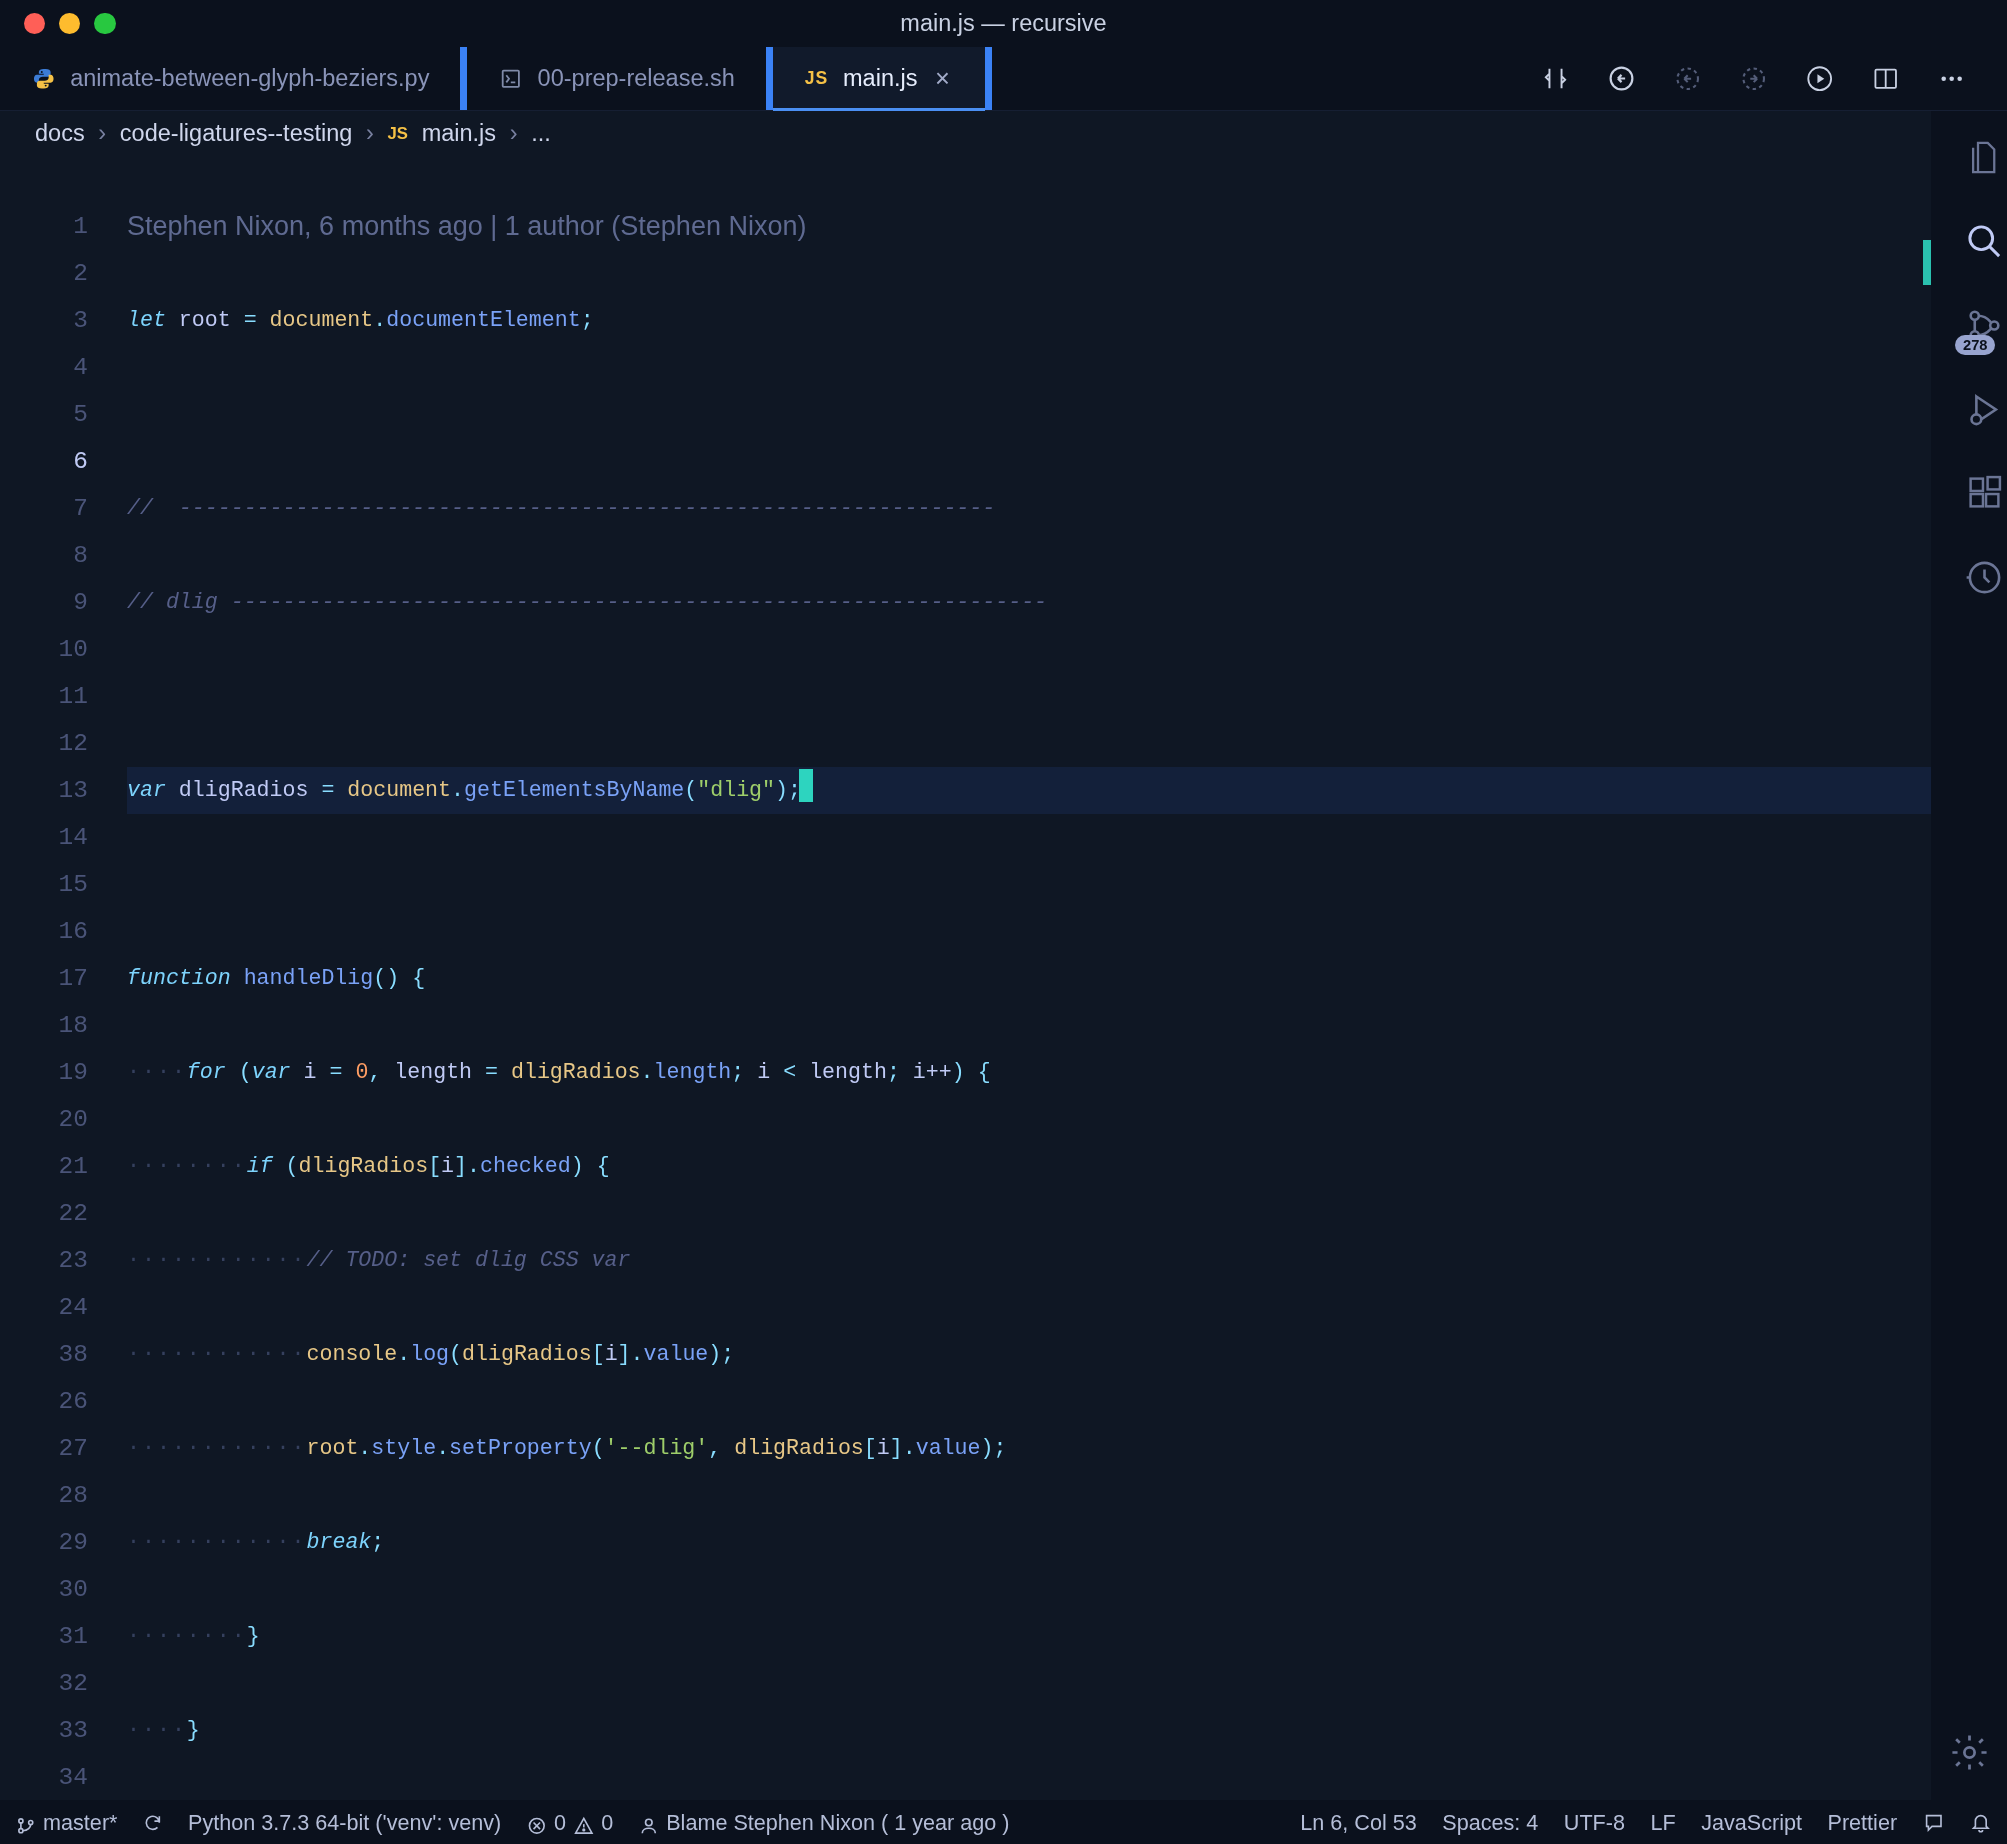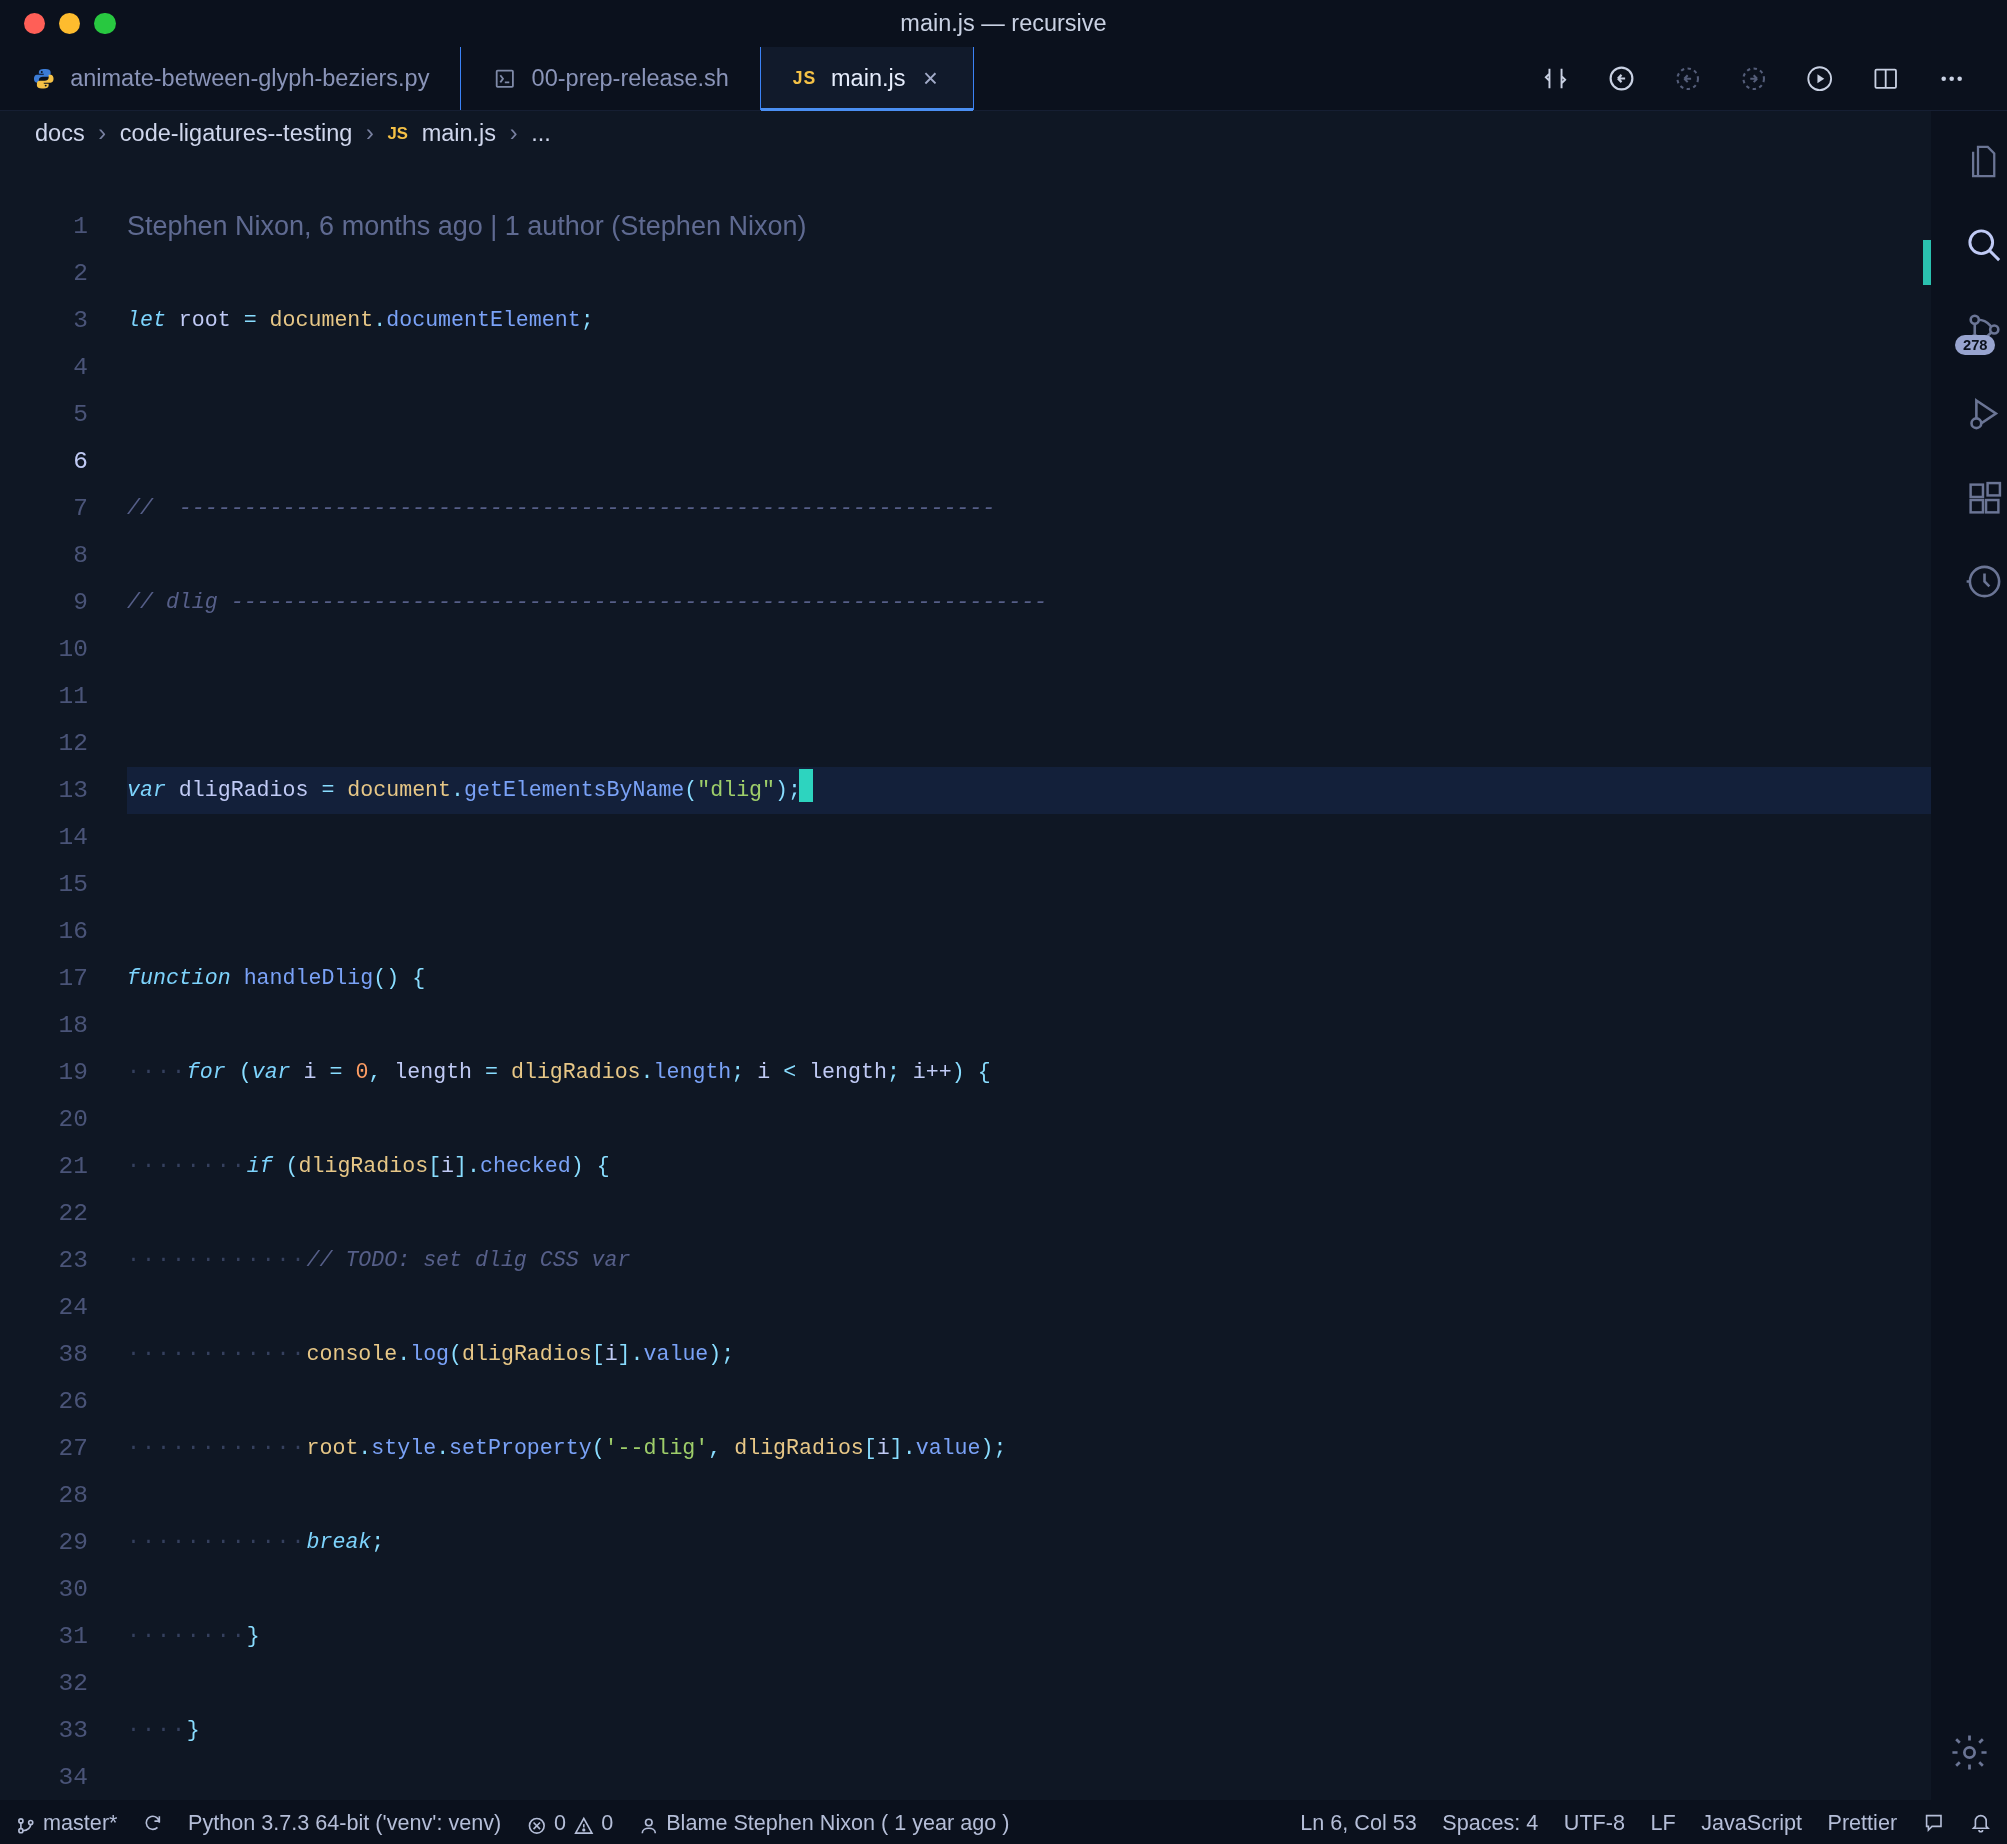--- a/index.html
+++ b/index.html
@@ -41,21 +41,21 @@
   display: flex;
   align-items: stretch;
   border-bottom: 1px solid #161f33;
 }
 .tab {
   display: flex; align-items: center; gap: 13.7px;
   padding: 0 31px;
   color: #8a94b8;
   font-family: -apple-system, BlinkMacSystemFont, 'Segoe UI', sans-serif;
   font-size: 23.5px;
-  border-right: 1px solid #3b82f6;
+  border-right: 7px solid #3b82f6;
   position: relative;
   cursor: pointer;
 }
 .tab.active {
   background: #111a2b;
   color: #e6edfd;
 }
 .tab.active::after {
   content: ""; position: absolute; left: 0; right: 0; bottom: -1px; height: 2.9px;
   background: #4b8ff3;
@@ -96,21 +96,21 @@
   right: 0;
   width: 76px;
   bottom: 45px;
   background: #0b111d;
   display: flex;
   flex-direction: column;
   align-items: center;
   gap: 41px;
   padding-top: 27.4px;
 }
-.ab-item { color: #6b7595; font-size: 39px; position: relative; width: 43px; height: 43px; display:flex;align-items:flex-end;justify-content:center; cursor:pointer;margin-left:31px;}
+.ab-item { color: #6b7595; font-size: 39px; position: relative; width: 43px; height: 43px; display:flex;align-items:flex-start;justify-content:center; cursor:pointer;margin-left:31px;}
 .ab-item.active::before { content: ""; position: absolute; right: -16.7px; top: 5.9px; bottom: 5.9px; width: 3.9px; background: #c0caf5;}
 .ab-item.active { color: #c0caf5; }
 .badge {
   position: absolute;
   bottom: -5.9px; left: -7.8px;
   background: #98a4cf;
   color: #0b111d;
   border-radius: 19.6px;
   font-size: 14.7px; font-weight: 700;
   padding: 2px 7.8px;

